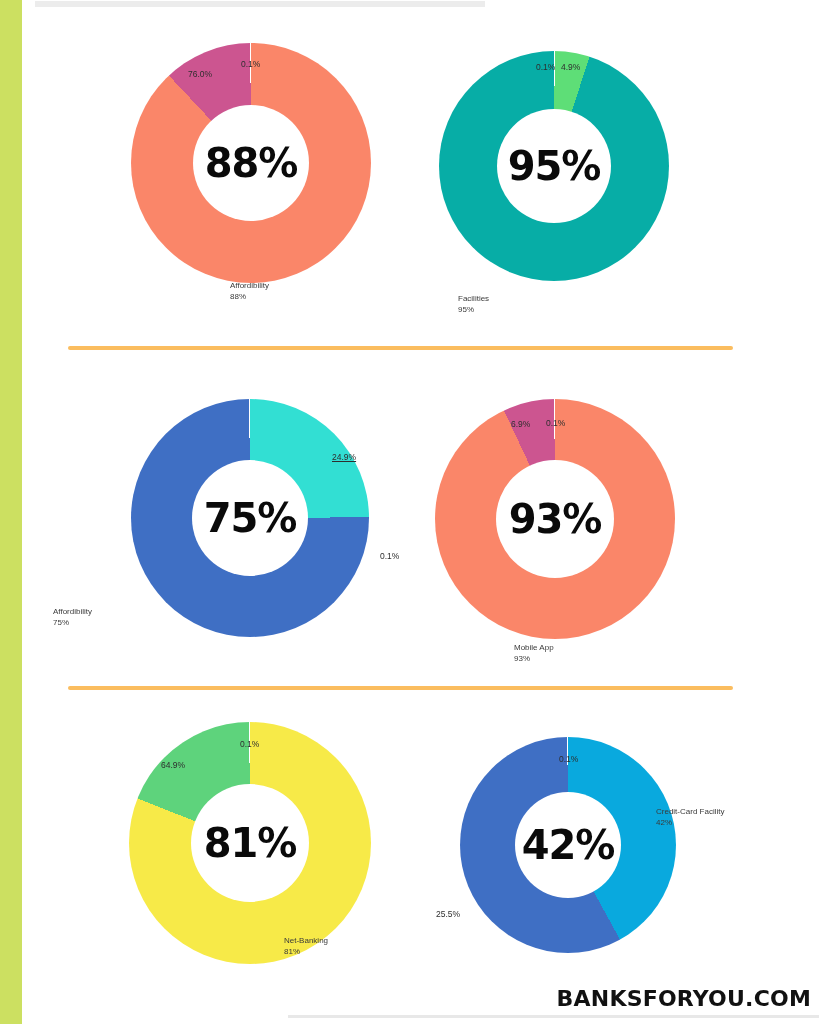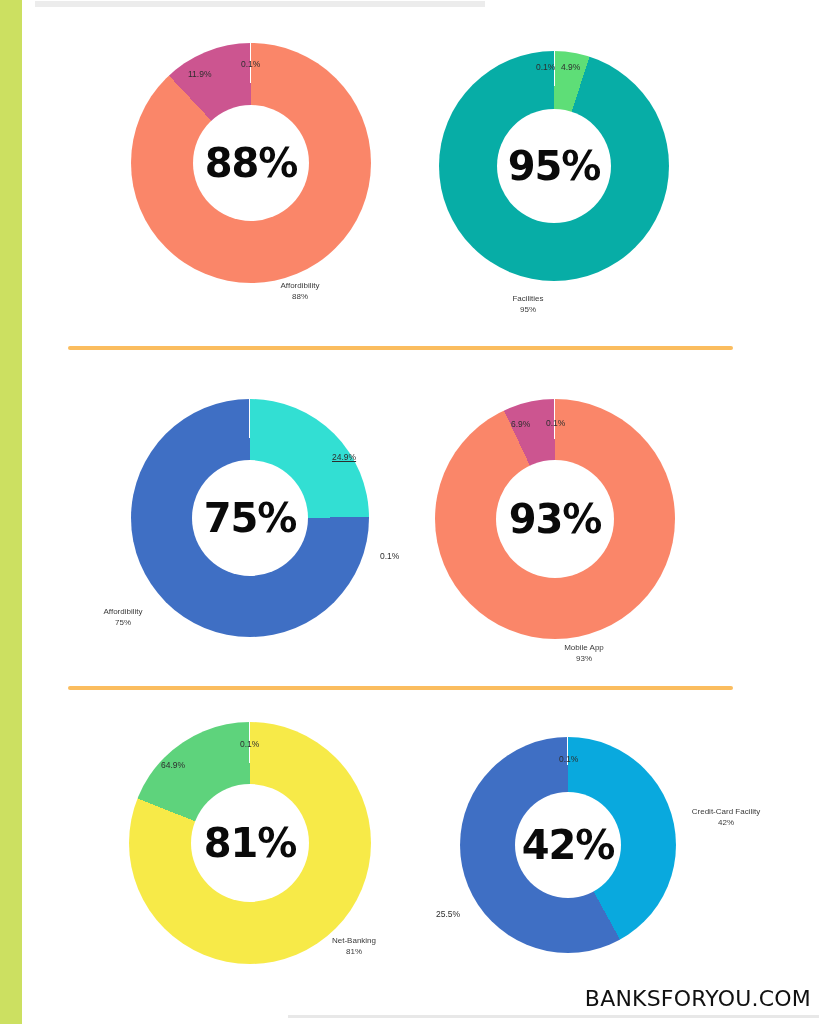--- a/index.html
+++ b/index.html
@@ -38,44 +38,44 @@
     font-weight:bold;color:#0a0a0a;letter-spacing:-1px;
     font-family:"DejaVu Sans","Liberation Sans",sans-serif;
     line-height:1;
   }
 
   .lab{
     position:absolute;color:#3f3f3f;white-space:nowrap;
     font-size:8px;line-height:11px;
   }
   .lab.slice{font-size:8.5px;color:#2e2e2e;margin-top:32px;}
-  .lab.cat{text-align:center;font-size:8px;color:#3a3a3a;}
+  .lab.cat{font-size:8px;color:#3a3a3a;}
   .lab.cat .v{display:block;}
 
   .brand{
     position:absolute;right:8px;top:986px;
     font-family:"DejaVu Sans","Liberation Sans",sans-serif;
-    font-weight:normal;font-size:22px;letter-spacing:0.2px;color:#111;
+    font-weight:bold;font-size:22px;letter-spacing:0.2px;color:#111;
   }
 </style>
 </head>
 <body>
 
 <div id="page">
 
   <div class="left-bar"></div>
   <div class="top-strip"></div>
 
   <div class="chart" id="c0" style="left: 0px; top: 0px; width: 819px; height: 1024px;">
     <div class="donut" style="left: 131px; top: 43px; height: 240px; width: 240px; background: conic-gradient(rgb(250, 134, 105) 0deg, rgb(250, 134, 105) 316.8deg, rgb(204, 85, 144) 316.8deg, rgb(204, 85, 144) 359.64deg, rgb(255, 255, 255) 359.64deg, rgb(255, 255, 255) 360deg);"></div>
     <div class="hole" style="left: 193px; top: 105px; height: 116px; width: 116px;">
       <span class="pct" style="font-size: 40px;">88%</span>
     </div>
     <div class="lab slice" id="c0s0" style="top: 27px; left: 241px;">0.1%</div>
-    <div class="lab slice" id="c0s1" style="top: 37px; left: 188px;">11.9%</div>
+    <div class="lab slice" id="c0s1" style="top: 37px; left: 188px;">76.0%</div>
     <div class="lab cat" id="c0c" style="top: 280px; left: 230px; width: 140px;">
       <span>Affordibility</span>
       <span class="v">88%</span>
     </div>
   </div>
 
   <div class="chart" id="c1" style="left: 0px; top: 0px; width: 819px; height: 1024px;">
     <div class="donut" style="left: 439px; top: 51px; height: 230px; width: 230px; background: conic-gradient(rgb(255, 255, 255) 0deg, rgb(255, 255, 255) 0.36deg, rgb(94, 222, 119) 0.36deg, rgb(94, 222, 119) 18deg, rgb(7, 173, 166) 18deg, rgb(7, 173, 166) 360deg);"></div>
     <div class="hole" style="left: 497px; top: 109px; height: 114px; width: 114px;">
       <span class="pct" style="font-size: 40px;">95%</span>

